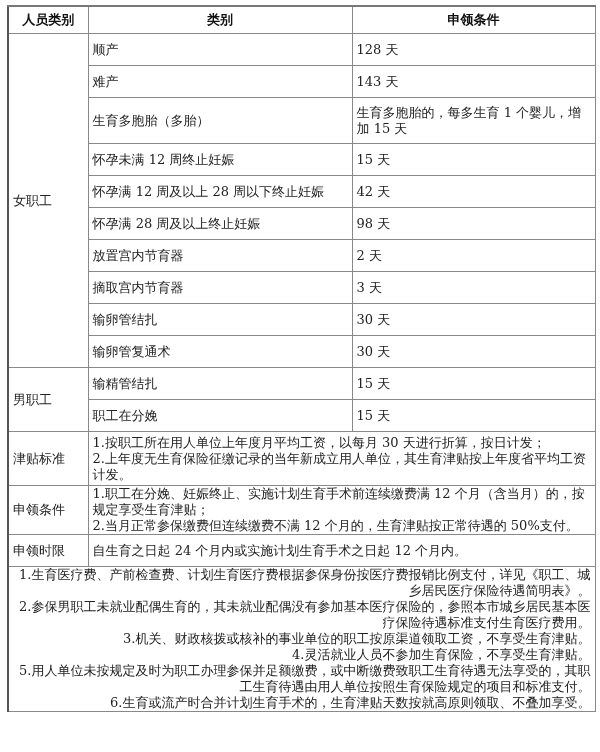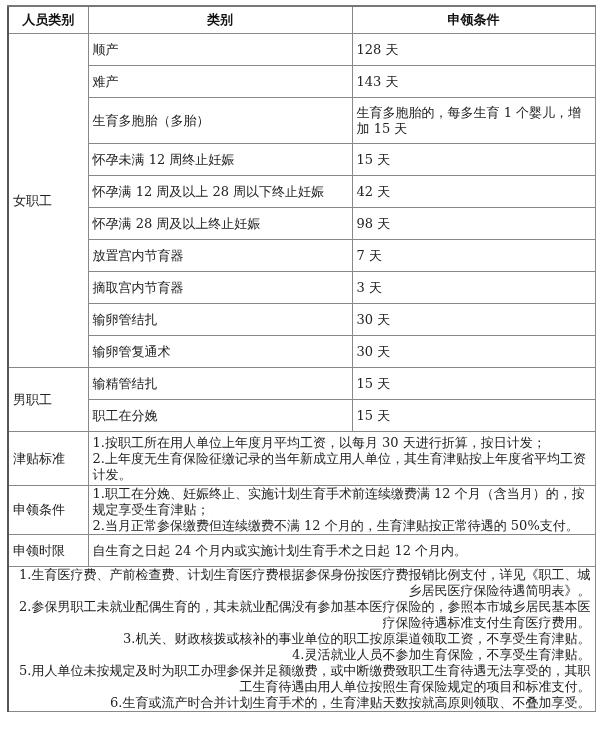--- a/index.html
+++ b/index.html
@@ -54,21 +54,21 @@
   <tr class="r33">
     <td class="c">怀孕满 12 周及以上 28 周以下终止妊娠</td>
     <td class="c">42 天</td>
   </tr>
   <tr class="r33">
     <td class="c">怀孕满 28 周及以上终止妊娠</td>
     <td class="c">98 天</td>
   </tr>
   <tr class="r33">
     <td class="c">放置宫内节育器</td>
-    <td class="c">7 天</td>
+    <td class="c">2 天</td>
   </tr>
   <tr class="r33">
     <td class="c">摘取宫内节育器</td>
     <td class="c">3 天</td>
   </tr>
   <tr class="r33">
     <td class="c">输卵管结扎</td>
     <td class="c">30 天</td>
   </tr>
   <tr class="r33">

